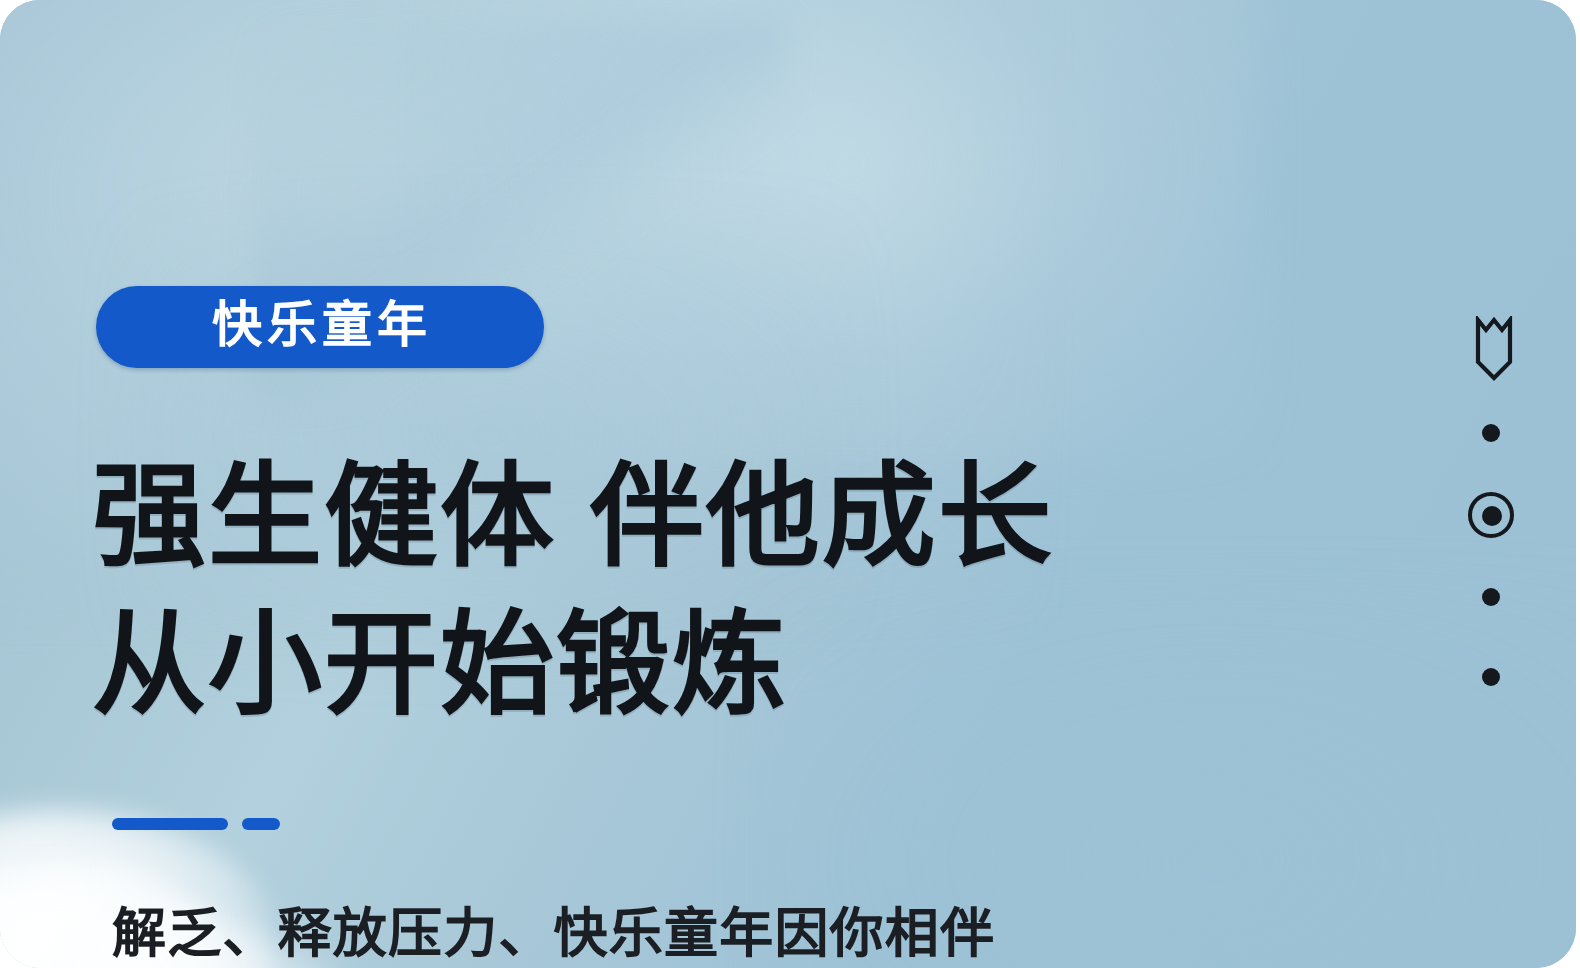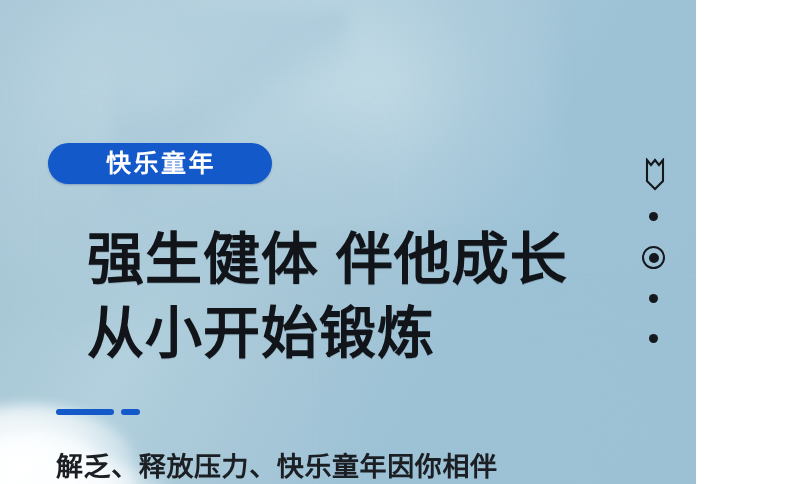--- a/index.html
+++ b/index.html
@@ -4,25 +4,26 @@
 <title>Hero Banner</title>
 <style>
   html, body {
     margin: 0;
     padding: 0;
     background: #ffffff;
   }
 
   .stage {
     position: relative;
-    width: 696px;
+    width: 788px;
     height: 484px;
     overflow: hidden;
     font-family: "Liberation Sans", "DejaVu Sans", sans-serif;
     background: #9ec3d7;
+    border-radius: 20px;
   }
 
   
   .sky-base {
     position: absolute;
     inset: 0;
     background:
       linear-gradient(118deg,
         #a3c2d2 0%,
         #a9c8d6 18%,
@@ -145,21 +146,20 @@
     line-height: 1;
     padding-left: 2px;
     white-space: nowrap;
   }
 
   .headline {
     position: absolute;
     left: 0;
     top: 222px;
     width: 640px;
-    margin-left: 41px;
   }
   .headline-line {
     color: #111418;
     font-size: 57px;
     font-weight: bold;
     line-height: 74px;
     letter-spacing: 1px;
     white-space: nowrap;
     text-shadow: 0 1px 0 rgba(40,60,80,0.18);
   }

